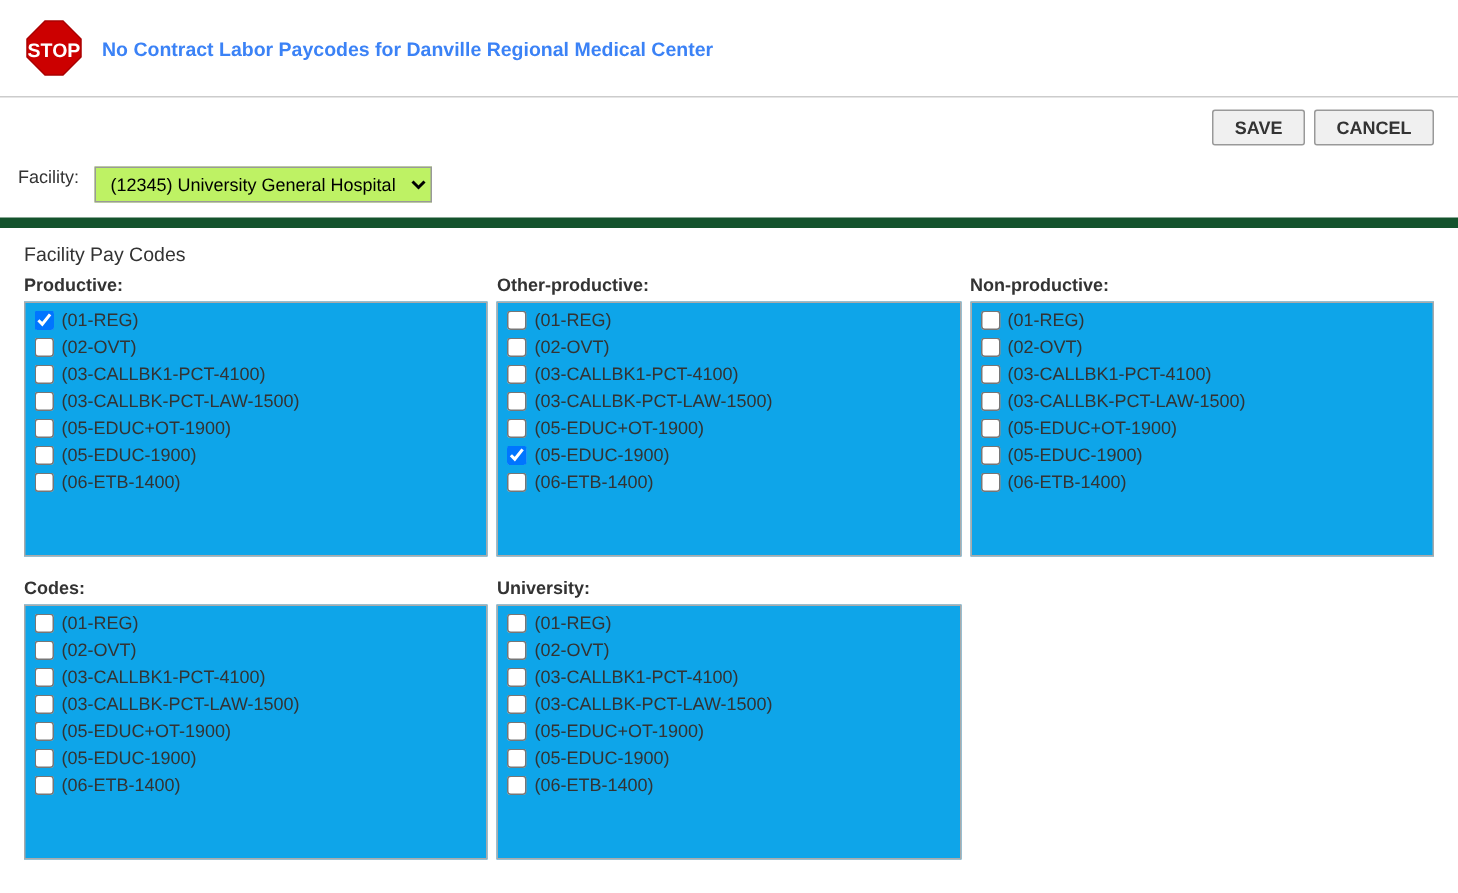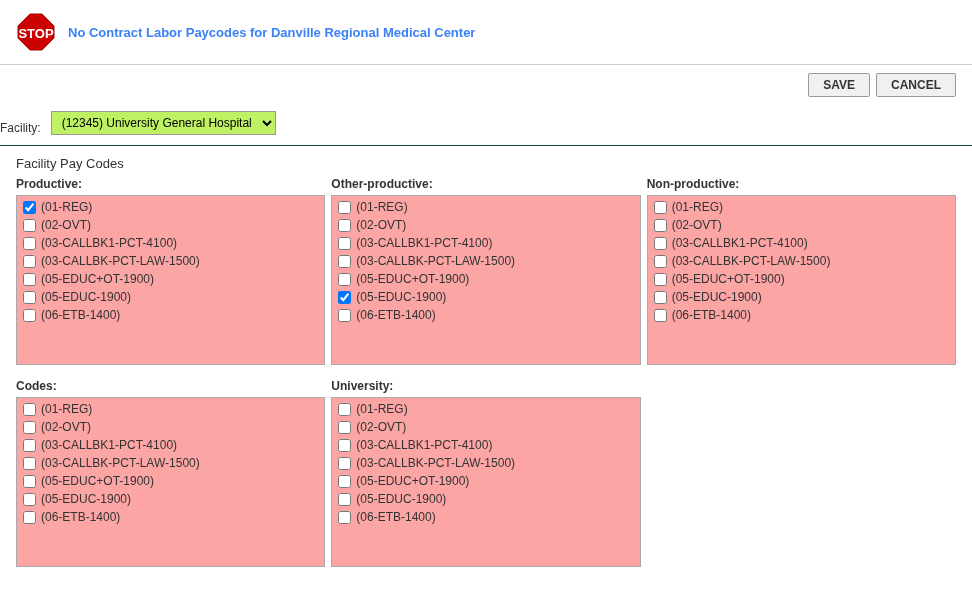--- a/index.html
+++ b/index.html
@@ -40,23 +40,23 @@
       font-size: 12px;
       border: 1px solid #999;
       background: #f0f0f0;
       cursor: pointer;
       border-radius: 2px;
       font-weight: bold;
       color: #333;
     }
     .facility-row {
       display: flex;
-      align-items: flex-end;
-      padding: 6px 16px 10px 0;
-      border-bottom: 1px solid #14532d;
+      align-items: flex-start;
+      padding: 6px 16px 10px 12px;
+      border-bottom: 7px solid #14532d;
     }
     .facility-label {
       font-size: 12px;
       margin-right: 10px;
       font-weight: normal;
     }
     .facility-select {
       font-size: 12px;
       padding: 3px 6px;
       border: 1px solid #999;
@@ -82,21 +82,21 @@
     }
     .list-group-label {
       font-size: 12px;
       font-weight: bold;
       margin-bottom: 4px;
     }
     .checkbox-list {
       border: 1px solid #aaa;
       height: 170px;
       overflow-y: scroll;
-      background: #fca5a5;
+      background: #0ea5e9;
       padding: 2px 0;
     }
     .list-item {
       display: flex;
       align-items: center;
       padding: 2px 6px;
       font-size: 12px;
       white-space: nowrap;
     }
     .list-item input[type="checkbox"] {

